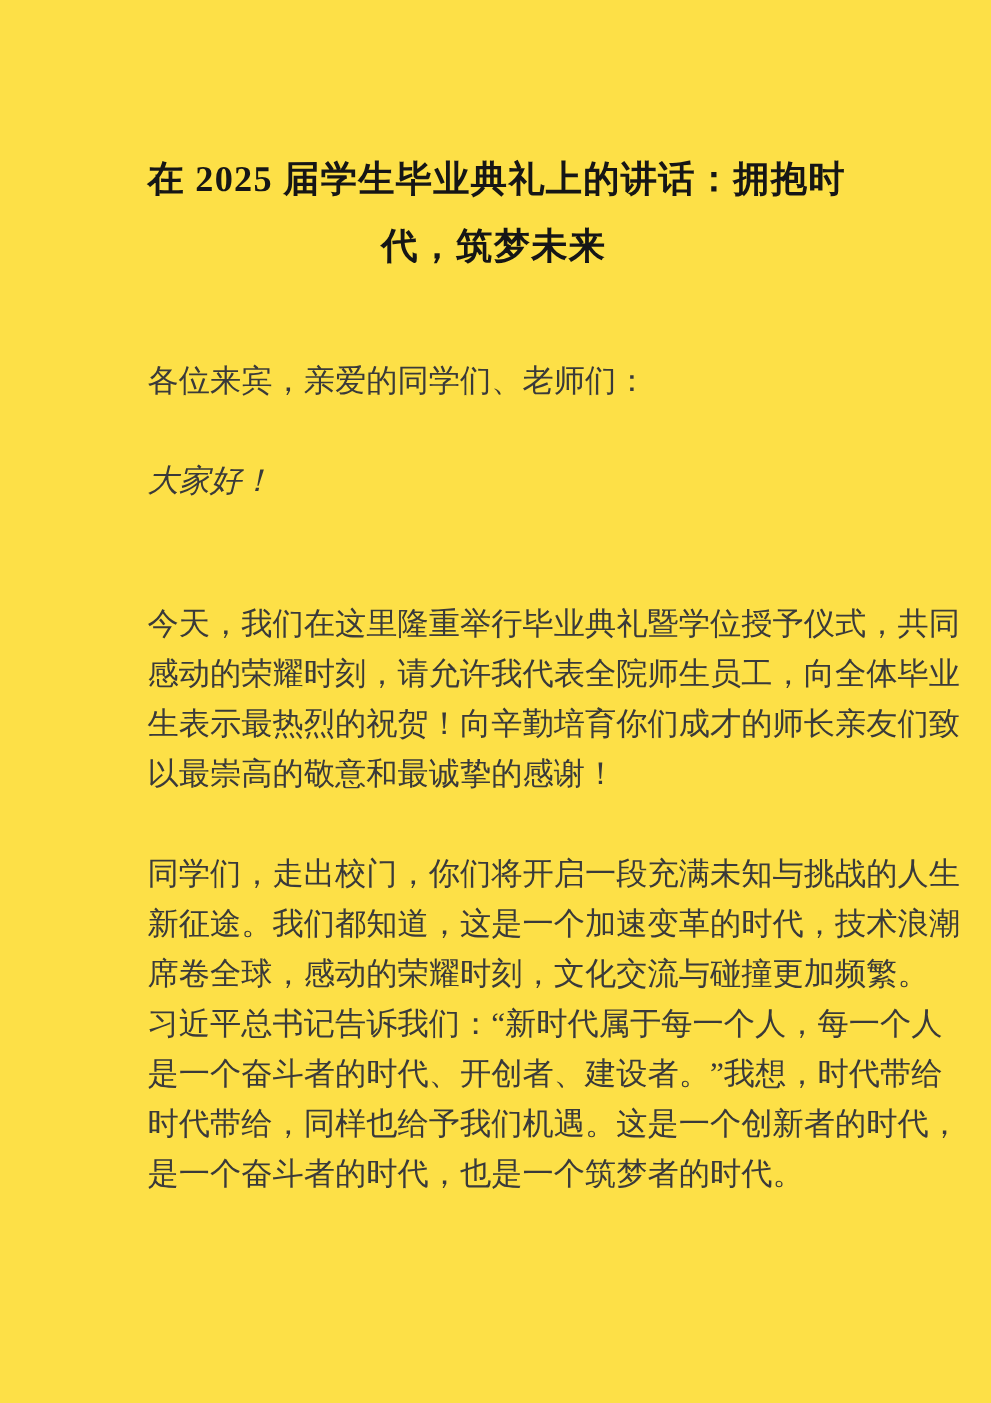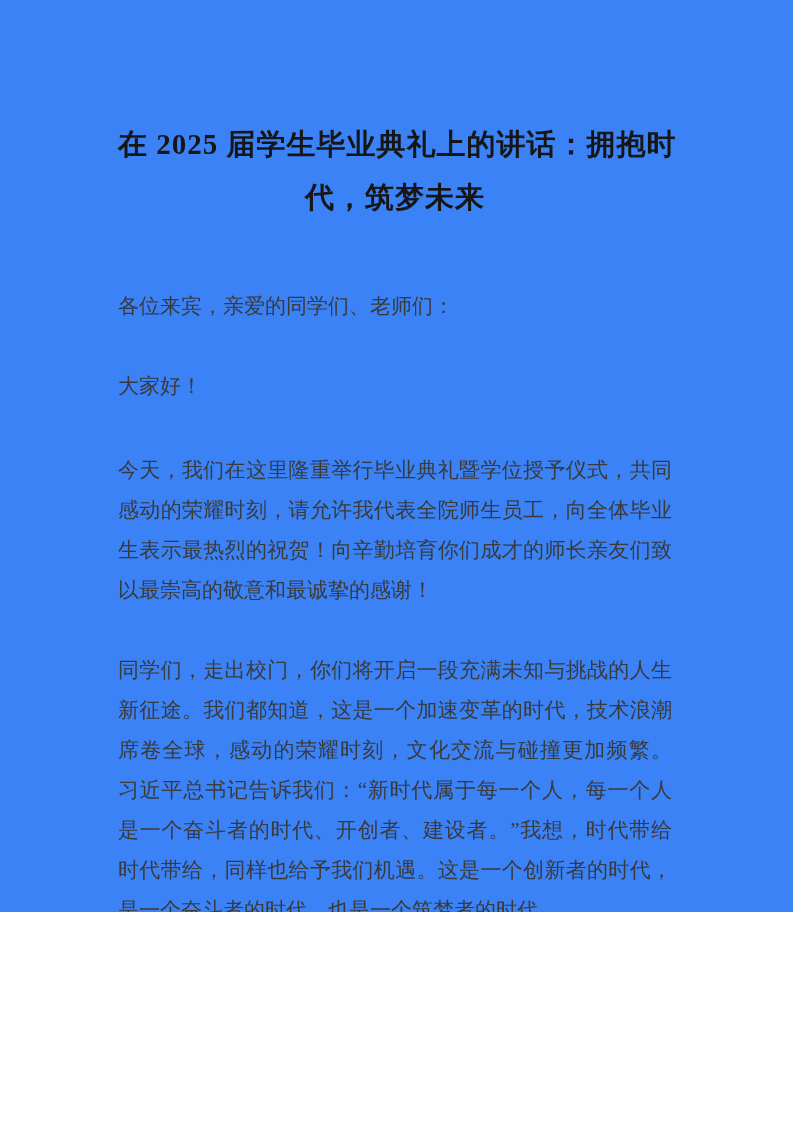--- a/index.html
+++ b/index.html
@@ -3,22 +3,22 @@
 <meta charset="utf-8">
 <style>
   html, body {
     margin: 0;
     padding: 0;
     background: #ffffff;
   }
   .page {
     position: relative;
     width: 793px;
-    height: 912px;
-    background: #3b82f6;
+    height: 1122px;
+    background: #fde047;
     box-sizing: border-box;
     padding: 118px 0 0 118px;
     overflow: hidden;
     font-family: "Liberation Serif", "DejaVu Serif", serif;
   }
   .content {
     width: 554px;
   }
   .doc-title {
     margin: 0 0 62px 0;
@@ -29,27 +29,28 @@
     color: #161616;
     text-align: center;
     letter-spacing: 1px;
   }
   .doc-title .tline {
     display: block;
     white-space: nowrap;
   }
   .para {
     margin: 0 0 40px 0;
-    font-size: 21px;
+    font-size: 25px;
     line-height: 40px;
     color: #3a3a3a;
     letter-spacing: 0;
   }
   .para.gap-lg {
-    margin-bottom: 44px;
+    margin-bottom: 74px;
+    font-style: italic;
   }
   .line {
     display: block;
     white-space: nowrap;
   }
   .line.just {
     text-align: justify;
     text-align-last: justify;
   }
 </style>

